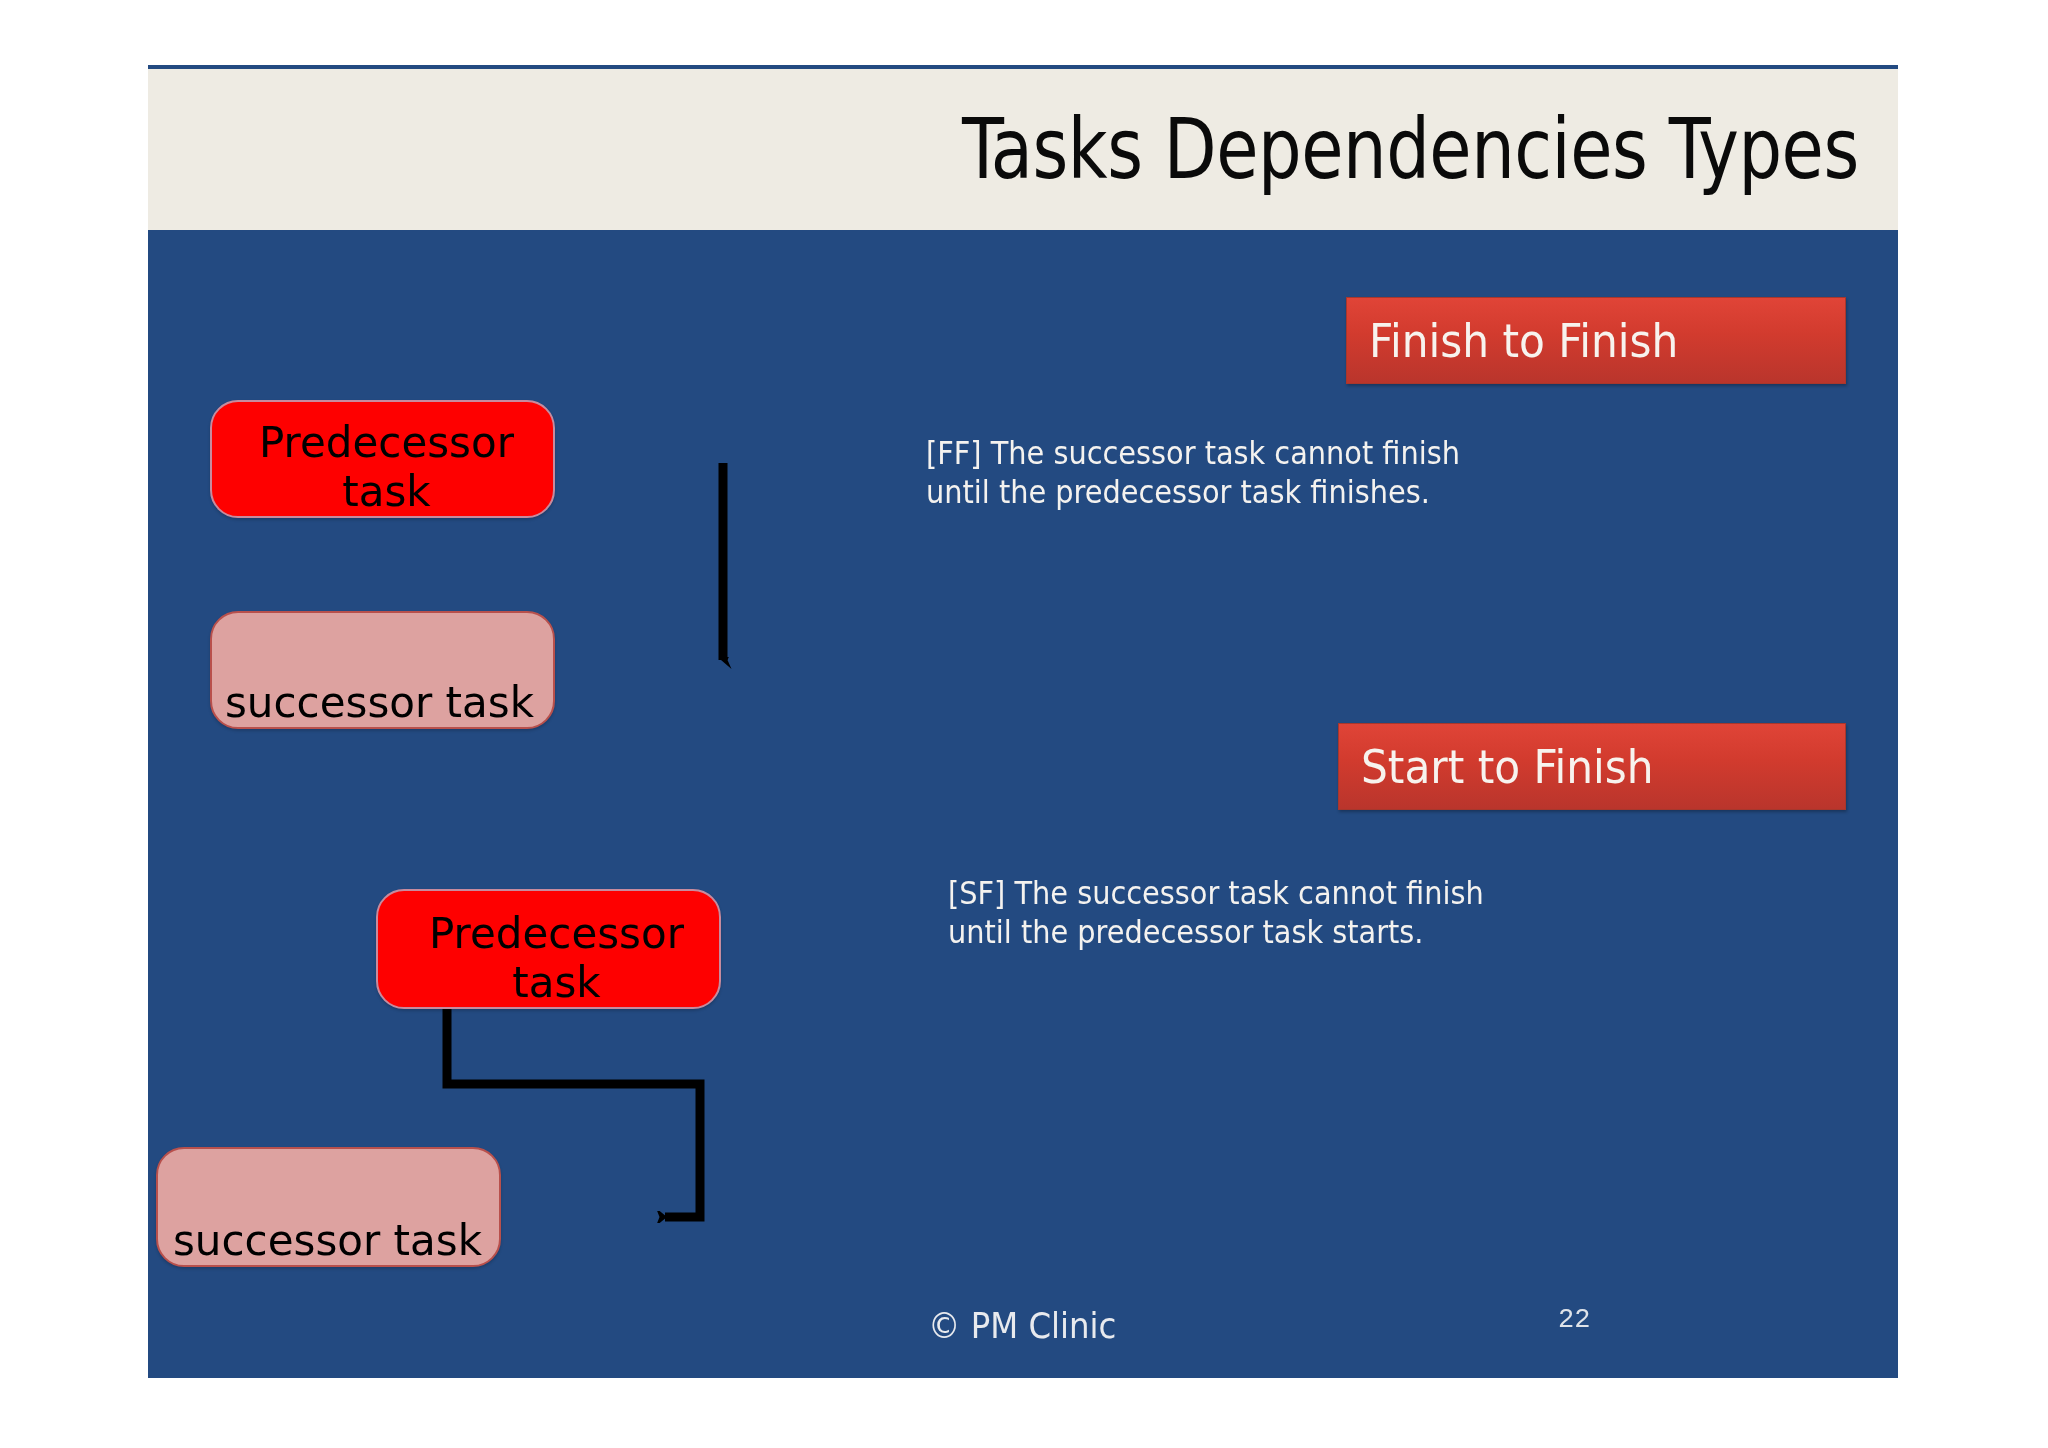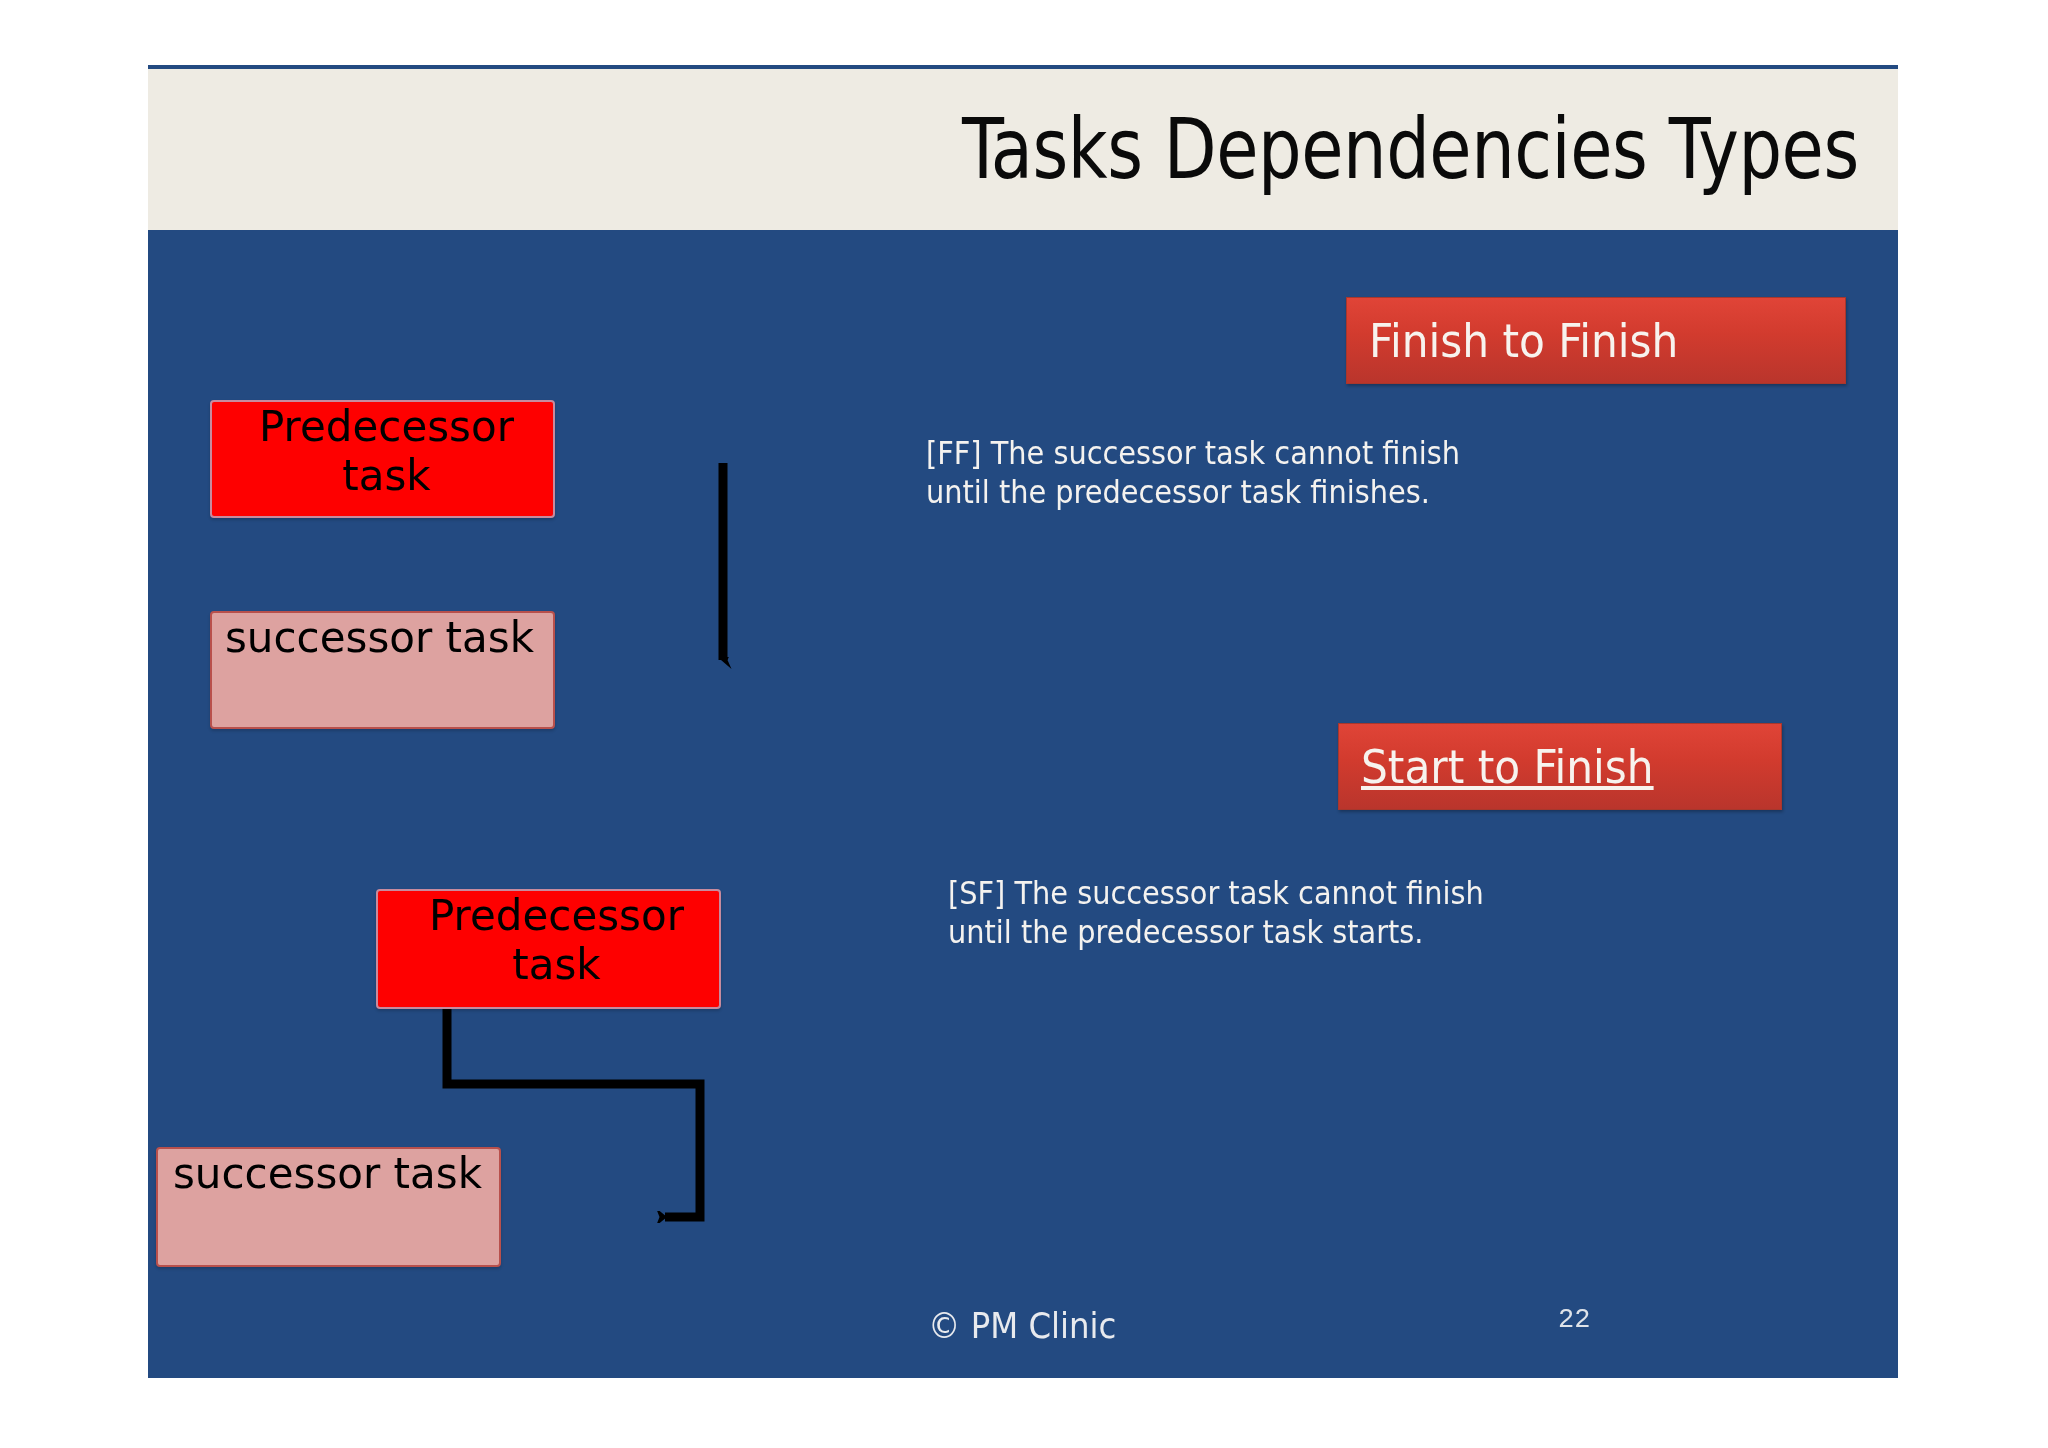--- a/index.html
+++ b/index.html
@@ -55,23 +55,23 @@
     position: absolute;
     left: 0;
     top: 152px;
     width: 1750px;
     height: 1161px;
   }
 
   
   .task-box {
     position: absolute;
-    border-radius: 4px;
+    border-radius: 28px;
     display: flex;
-    align-items: flex-start;
+    align-items: flex-end;
     box-sizing: border-box;
     font-family: "DejaVu Sans", sans-serif;
     font-size: 42px;
     color: #000000;
     z-index: 3;
   }
   .task-box.predecessor {
     background: #fe0000;
     border: 2px solid #c78b9e;
     box-shadow: 0 2px 3px rgba(0,0,0,0.18);
@@ -117,21 +117,21 @@
     display: flex;
     align-items: center;
     color: #f7f3ee;
     font-family: "DejaVu Sans Condensed", "Liberation Sans", sans-serif;
     font-size: 47px;
     z-index: 4;
     box-sizing: border-box;
   }
   .type-label span { padding-left: 22px; }
   #label-ff { left: 1198px; top: 80px;  width: 500px; height: 87px; }
-  #label-sf { left: 1190px; top: 506px; width: 444px; height: 87px; text-decoration: underline; }
+  #label-sf { left: 1190px; top: 506px; width: 508px; height: 87px; }
 
   
   .desc {
     position: absolute;
     color: #f4f2ef;
     font-family: "DejaVu Sans Condensed", "Liberation Sans", sans-serif;
     font-size: 32px;
     line-height: 1.22;
     width: 760px;
     z-index: 4;

